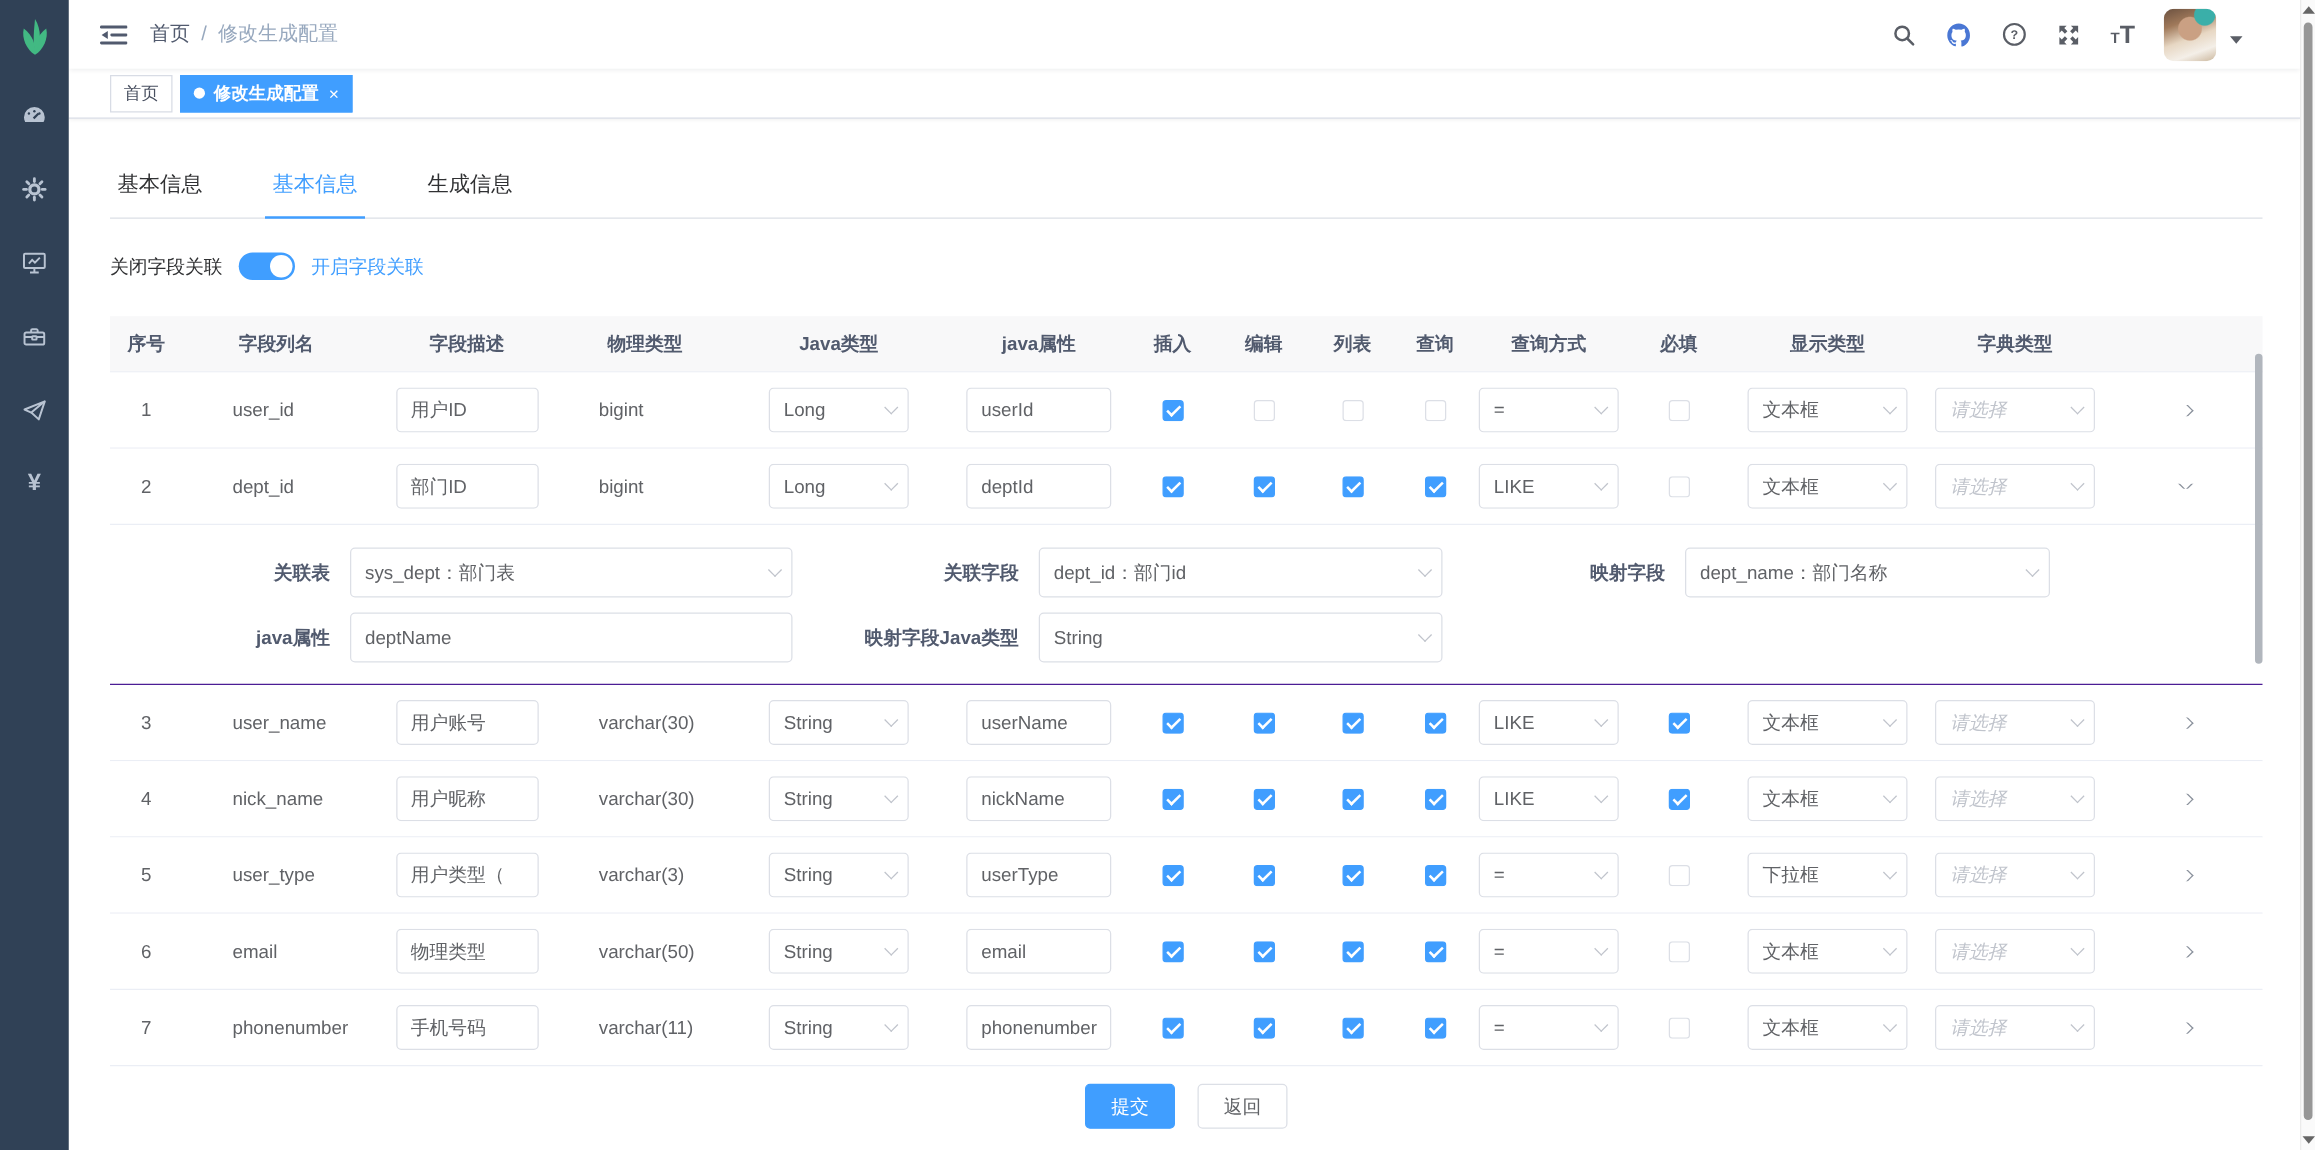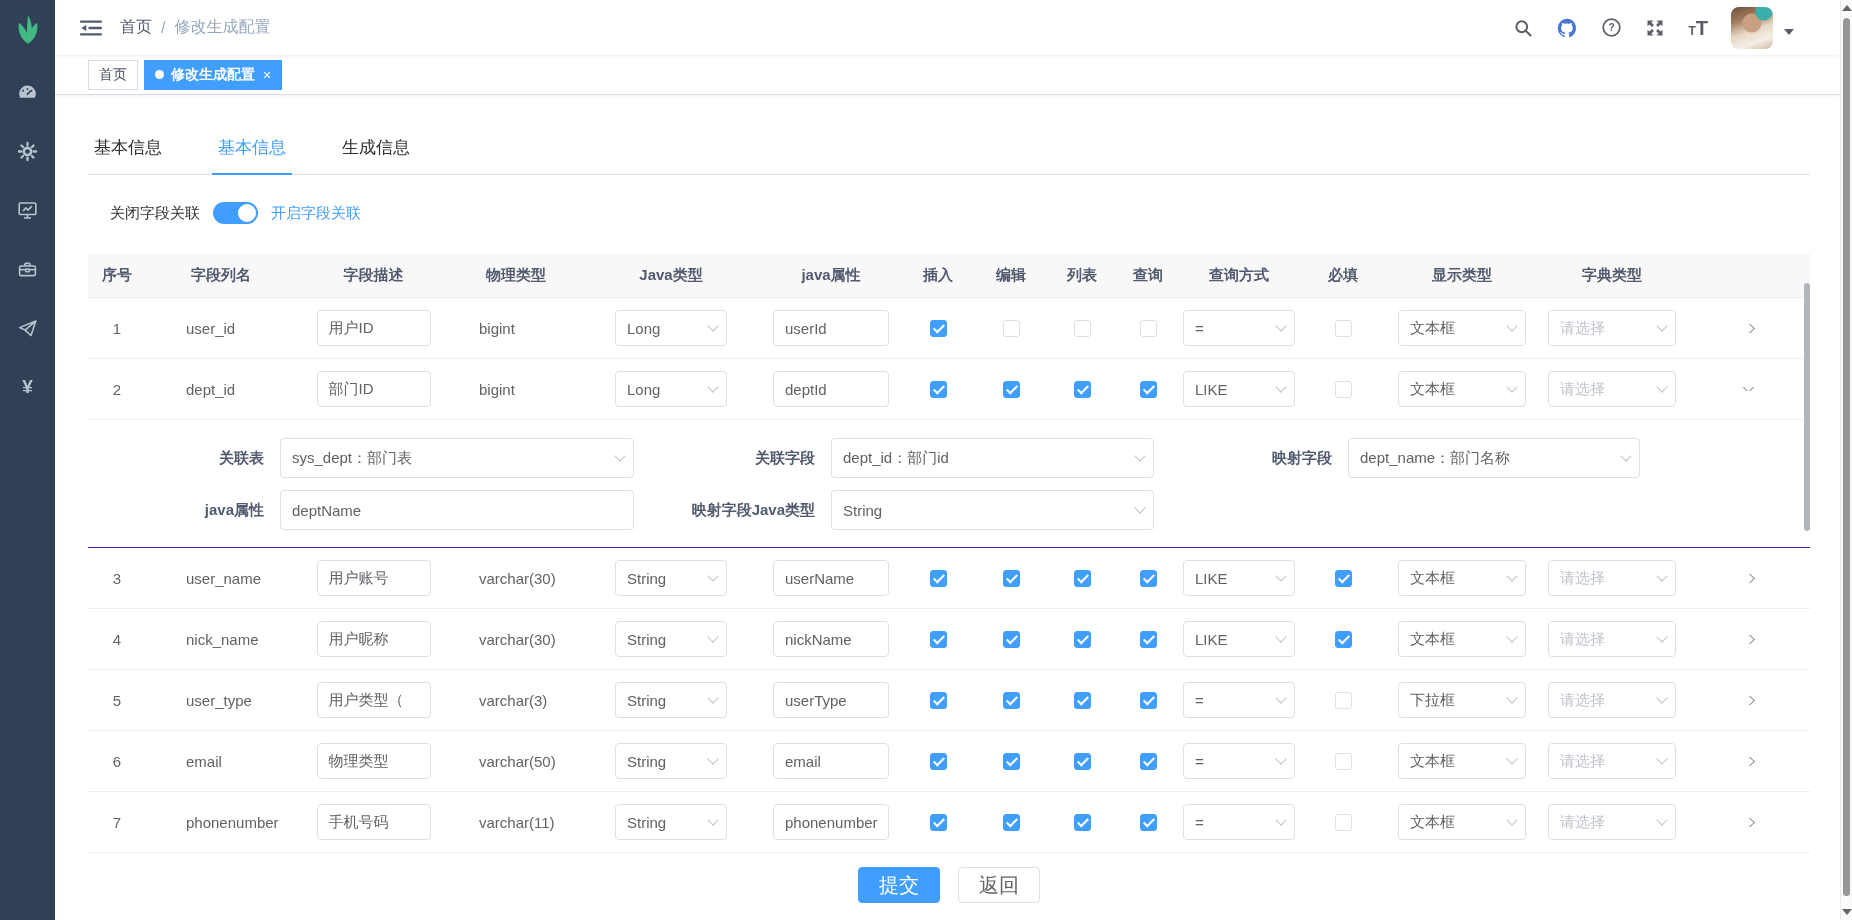--- a/index.html
+++ b/index.html
@@ -45,41 +45,41 @@
 
   
   .content { padding:42px 0 0 33px; width:1755px; }
 
   .tabs { display:flex; gap:44px; border-bottom:1px solid #dcdfe6; width:1722px;align-items:flex-end; }
   .tab { font-size:17px; color:#303133; padding:0 6px 15px 6px; cursor:pointer; position:relative; line-height:22px; }
   .tab.active { color:#409EFF; }
   .tab.active::after { content:""; position:absolute; left:0; right:0; bottom:-1px; height:2px; background:#409EFF; }
 
   .toggle-row { margin-top:26px; display:flex; align-items:center; gap:13px; height:24px; }
-  .toggle-label { font-size:15px; color:#303133;margin-left:22px; }
+  .toggle-label { font-size:15px; color:#303133; }
   .switch { width:45px; height:22px; border-radius:11px; background:#409EFF; position:relative; cursor:pointer; flex:none; }
   .switch::after { content:""; position:absolute; right:2px; top:2px; width:18px; height:18px; border-radius:50%; background:#fff; }
   .toggle-link { font-size:15px; color:#409EFF; }
 
   
   .table-wrap { margin-top:28px; width:1722px; position:relative; font-size:15px; }
   .grid { display:grid; grid-template-columns:58px 150px 155px 130px 180px 140px 74px 72px 70px 62px 120px 88px 150px 150px 1fr; align-items:center; }
   .thead { height:45px; background:#f8f8f9; border-bottom:1px solid #ebeef5; font-weight:bold; color:#515a6e; }
   .trow { height:61px; border-bottom:1px solid #ebeef5; background:#fff; }
   .cell { display:flex; align-items:center; justify-content:center; overflow:hidden; }
   .trow .c-col { justify-content:flex-start; padding-left:40px; }
   .trow .c-type { justify-content:flex-start; padding-left:28px; }
   .c-exp { cursor:pointer; }
 
   .inp, .sel { height:36px; background:#fff; border:1px solid #dcdfe6; border-radius:4px;
     display:flex; align-items:center; padding:0 9px 0 11px; color:#606266; cursor:pointer; white-space:nowrap; overflow:hidden; }
   .sel { justify-content:space-between; }
   .w114{width:114px} .w112{width:112px} .w116{width:116px} .w128{width:128px}
   .w326{width:354px} .w323{width:323px} .w320{width:292px}
-  .ph { color:#c0c4cc; }
+  .ph { color:#c0c4cc;font-style:italic; }
   .arr { flex:none; width:8px; height:8px; border-right:1.5px solid #c0c4cc; border-bottom:1.5px solid #c0c4cc;
     transform:rotate(45deg); margin-left:6px; margin-top:-4px; }
 
   .cb { width:17px; height:17px; border:1px solid #dcdfe6; border-radius:3px; background:#fff; position:relative; cursor:pointer; flex:none; }
   .cb.checked { background:#409EFF; border-color:#409EFF; }
   .cb.checked::after { content:""; position:absolute; left:5px; top:1.5px; width:4px; height:9px;
     border:solid #fff; border-width:0 2px 2px 0; transform:rotate(45deg); }
 
   .chev { width:9px; height:9px; border-top:1.6px solid #8a919c; border-right:1.6px solid #8a919c;
     transform:rotate(45deg); display:inline-block; }
@@ -90,21 +90,21 @@
   .ep-row { display:flex; align-items:center; height:44px; }
   .ep-row + .ep-row { margin-top:8px; }
   .ep-lbl { display:inline-block; text-align:right; font-weight:bold; color:#515a6e; font-size:15px; flex:none; }
   .lw1{width:176px} .lw2{width:181px} .lw3{width:178px}
   .ep-ctl { margin-left:16px; height:40px; flex:none; }
 
   .inner-scrollbar-thumb { position:absolute; right:0; top:30px; width:6px; height:248px; border-radius:3px; background:#b1b6bd; cursor:pointer; }
 
   
   .footer-actions { width:1722px; margin-top:14px; display:flex; justify-content:center; gap:18px; }
-  .btn { height:36px; padding:0 20px; border-radius:4px; font-size:20px; cursor:pointer; border:1px solid transparent;
+  .btn { height:36px; padding:0 20px; border-radius:4px; font-size:15px; cursor:pointer; border:1px solid transparent;
     font-family:inherit; }
   .btn.primary { background:#409EFF; border-color:#409EFF; color:#fff; }
   .btn.plain { background:#fff; border-color:#dcdfe6; color:#606266; }
 
   
   .page-scrollbar { position:absolute; right:0; top:0; width:12px; height:920px; background:#fafafa; border-left:1px solid #ebebeb; z-index:9; cursor:pointer; }
   .sb-up, .sb-down { position:absolute; left:1px; width:0; height:0; border-left:5px solid transparent; border-right:5px solid transparent; }
   .sb-up { top:5px; border-bottom:6px solid #666; }
   .sb-down { bottom:5px; border-top:6px solid #666; }
   .sb-thumb { position:absolute; left:2px; top:18px; width:7px; height:878px; background:#979797; border-radius:4px; }

